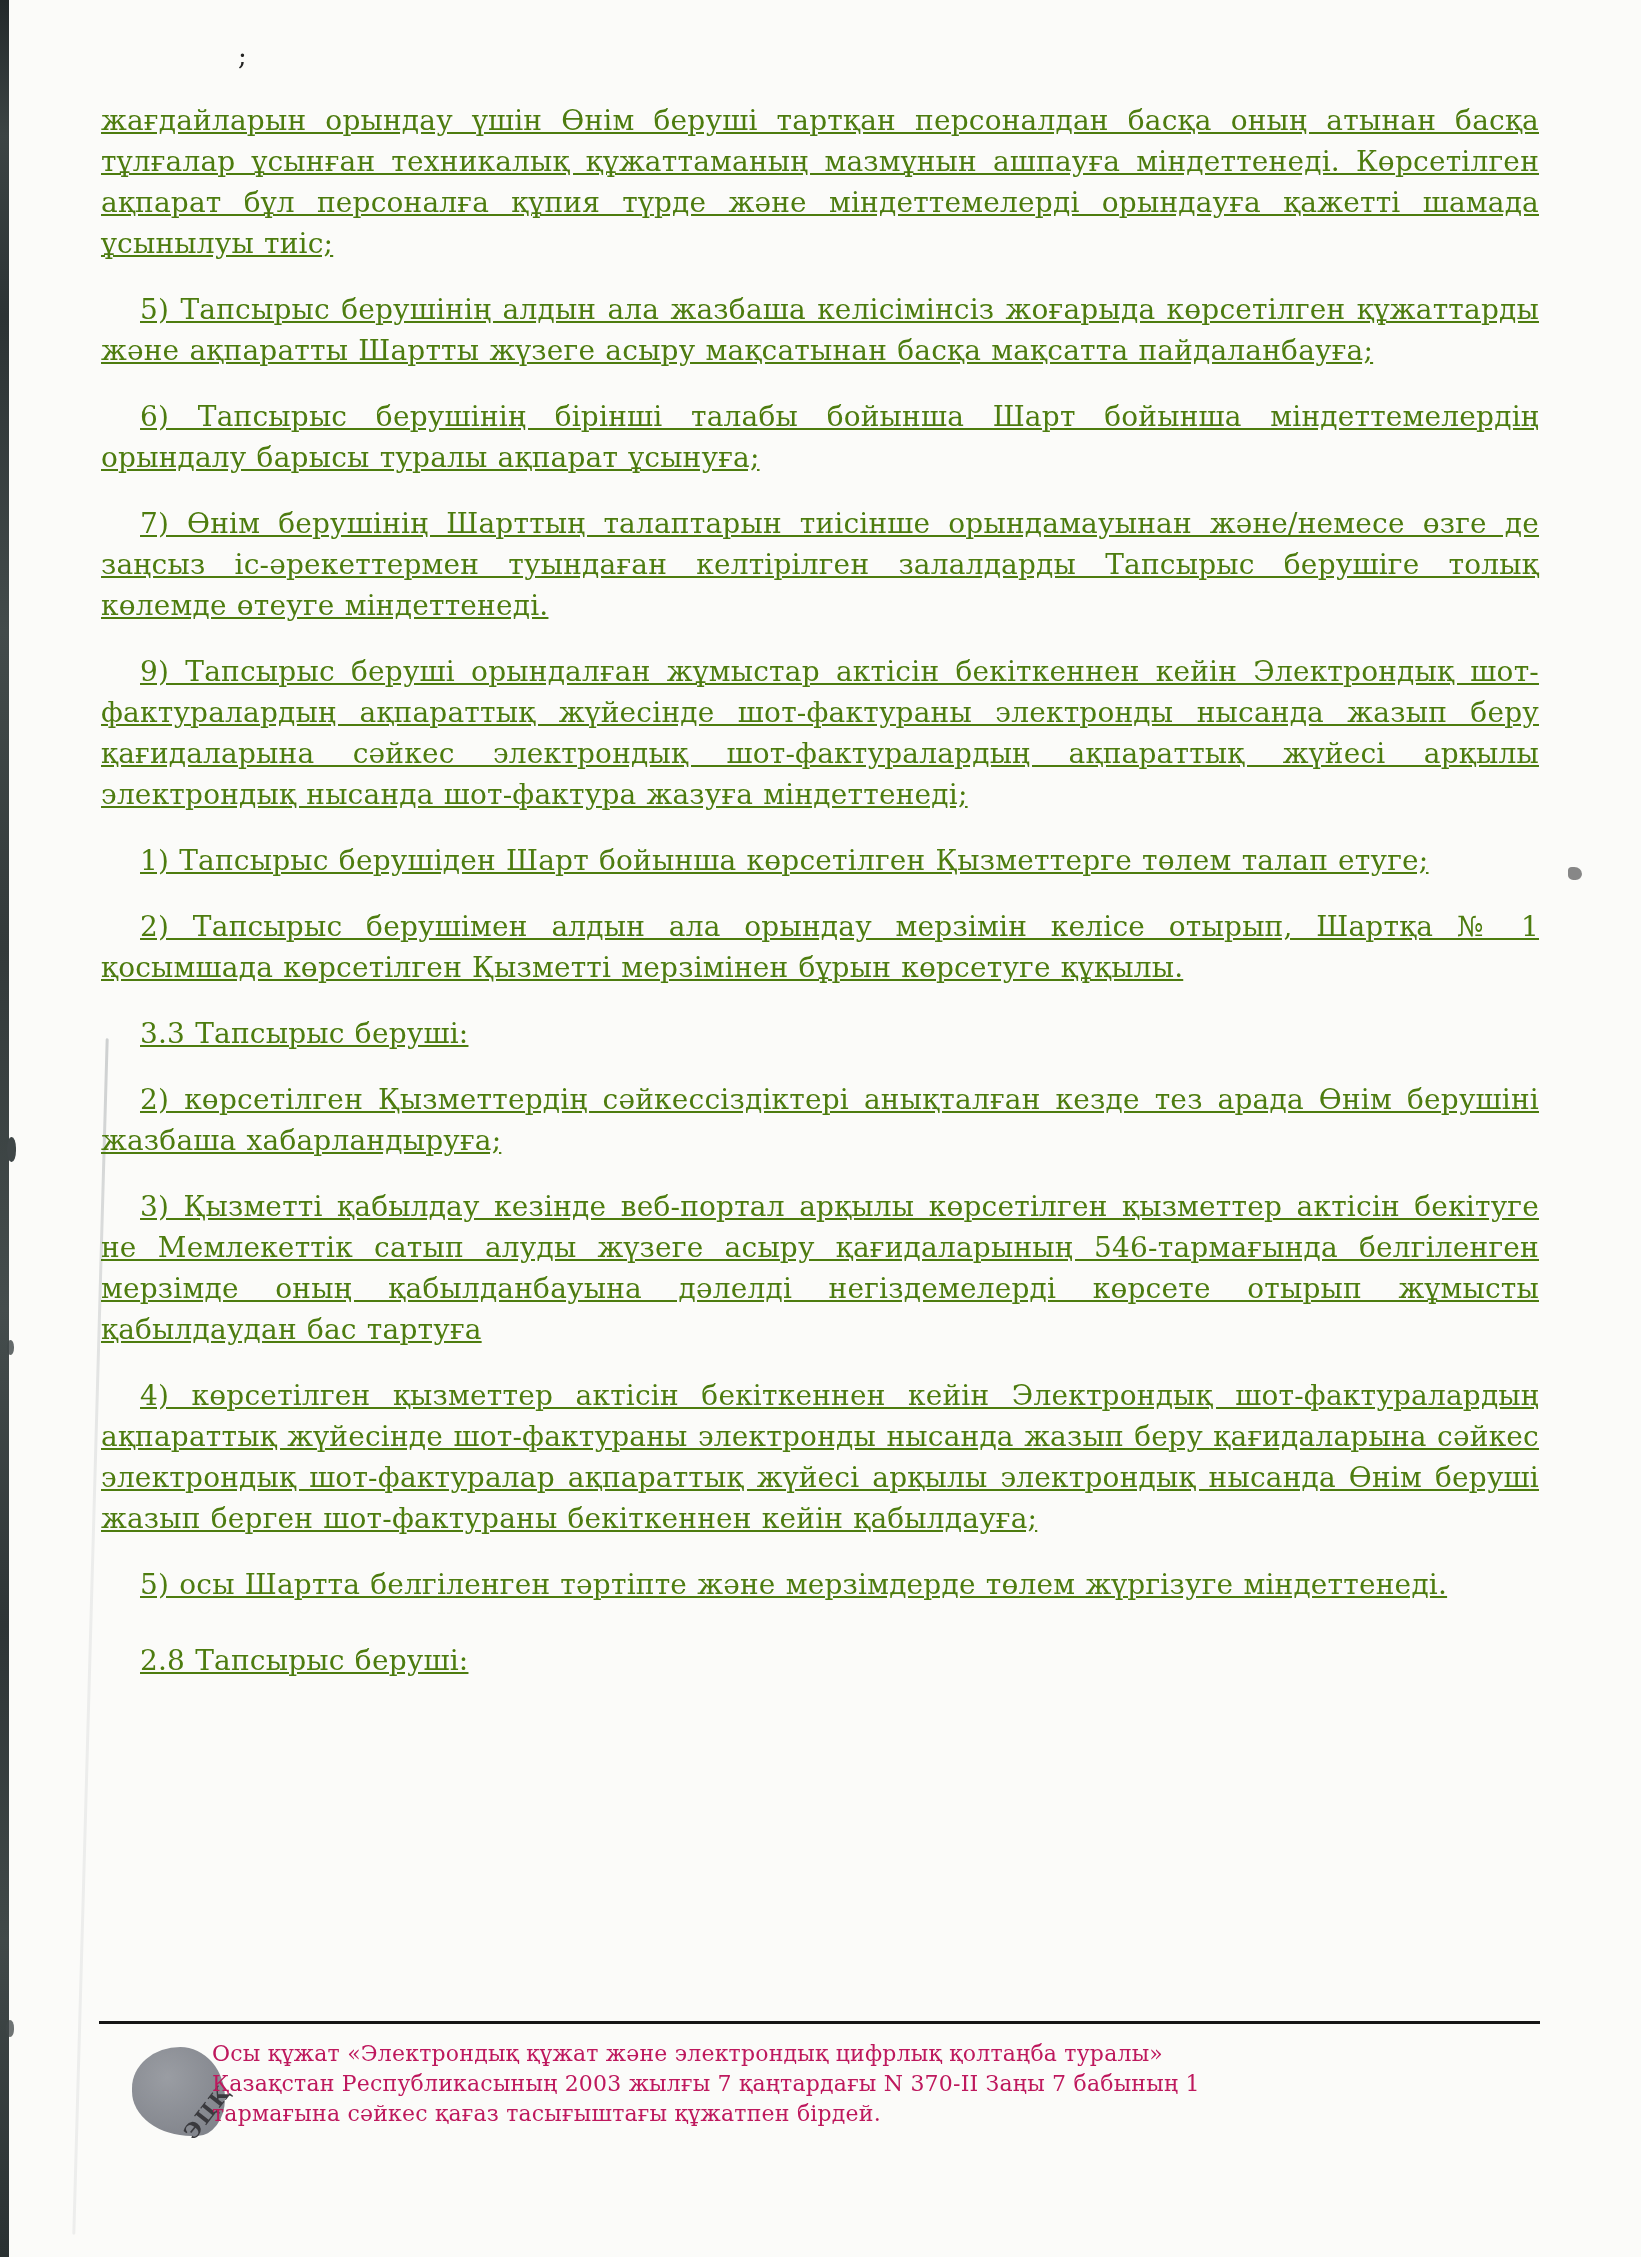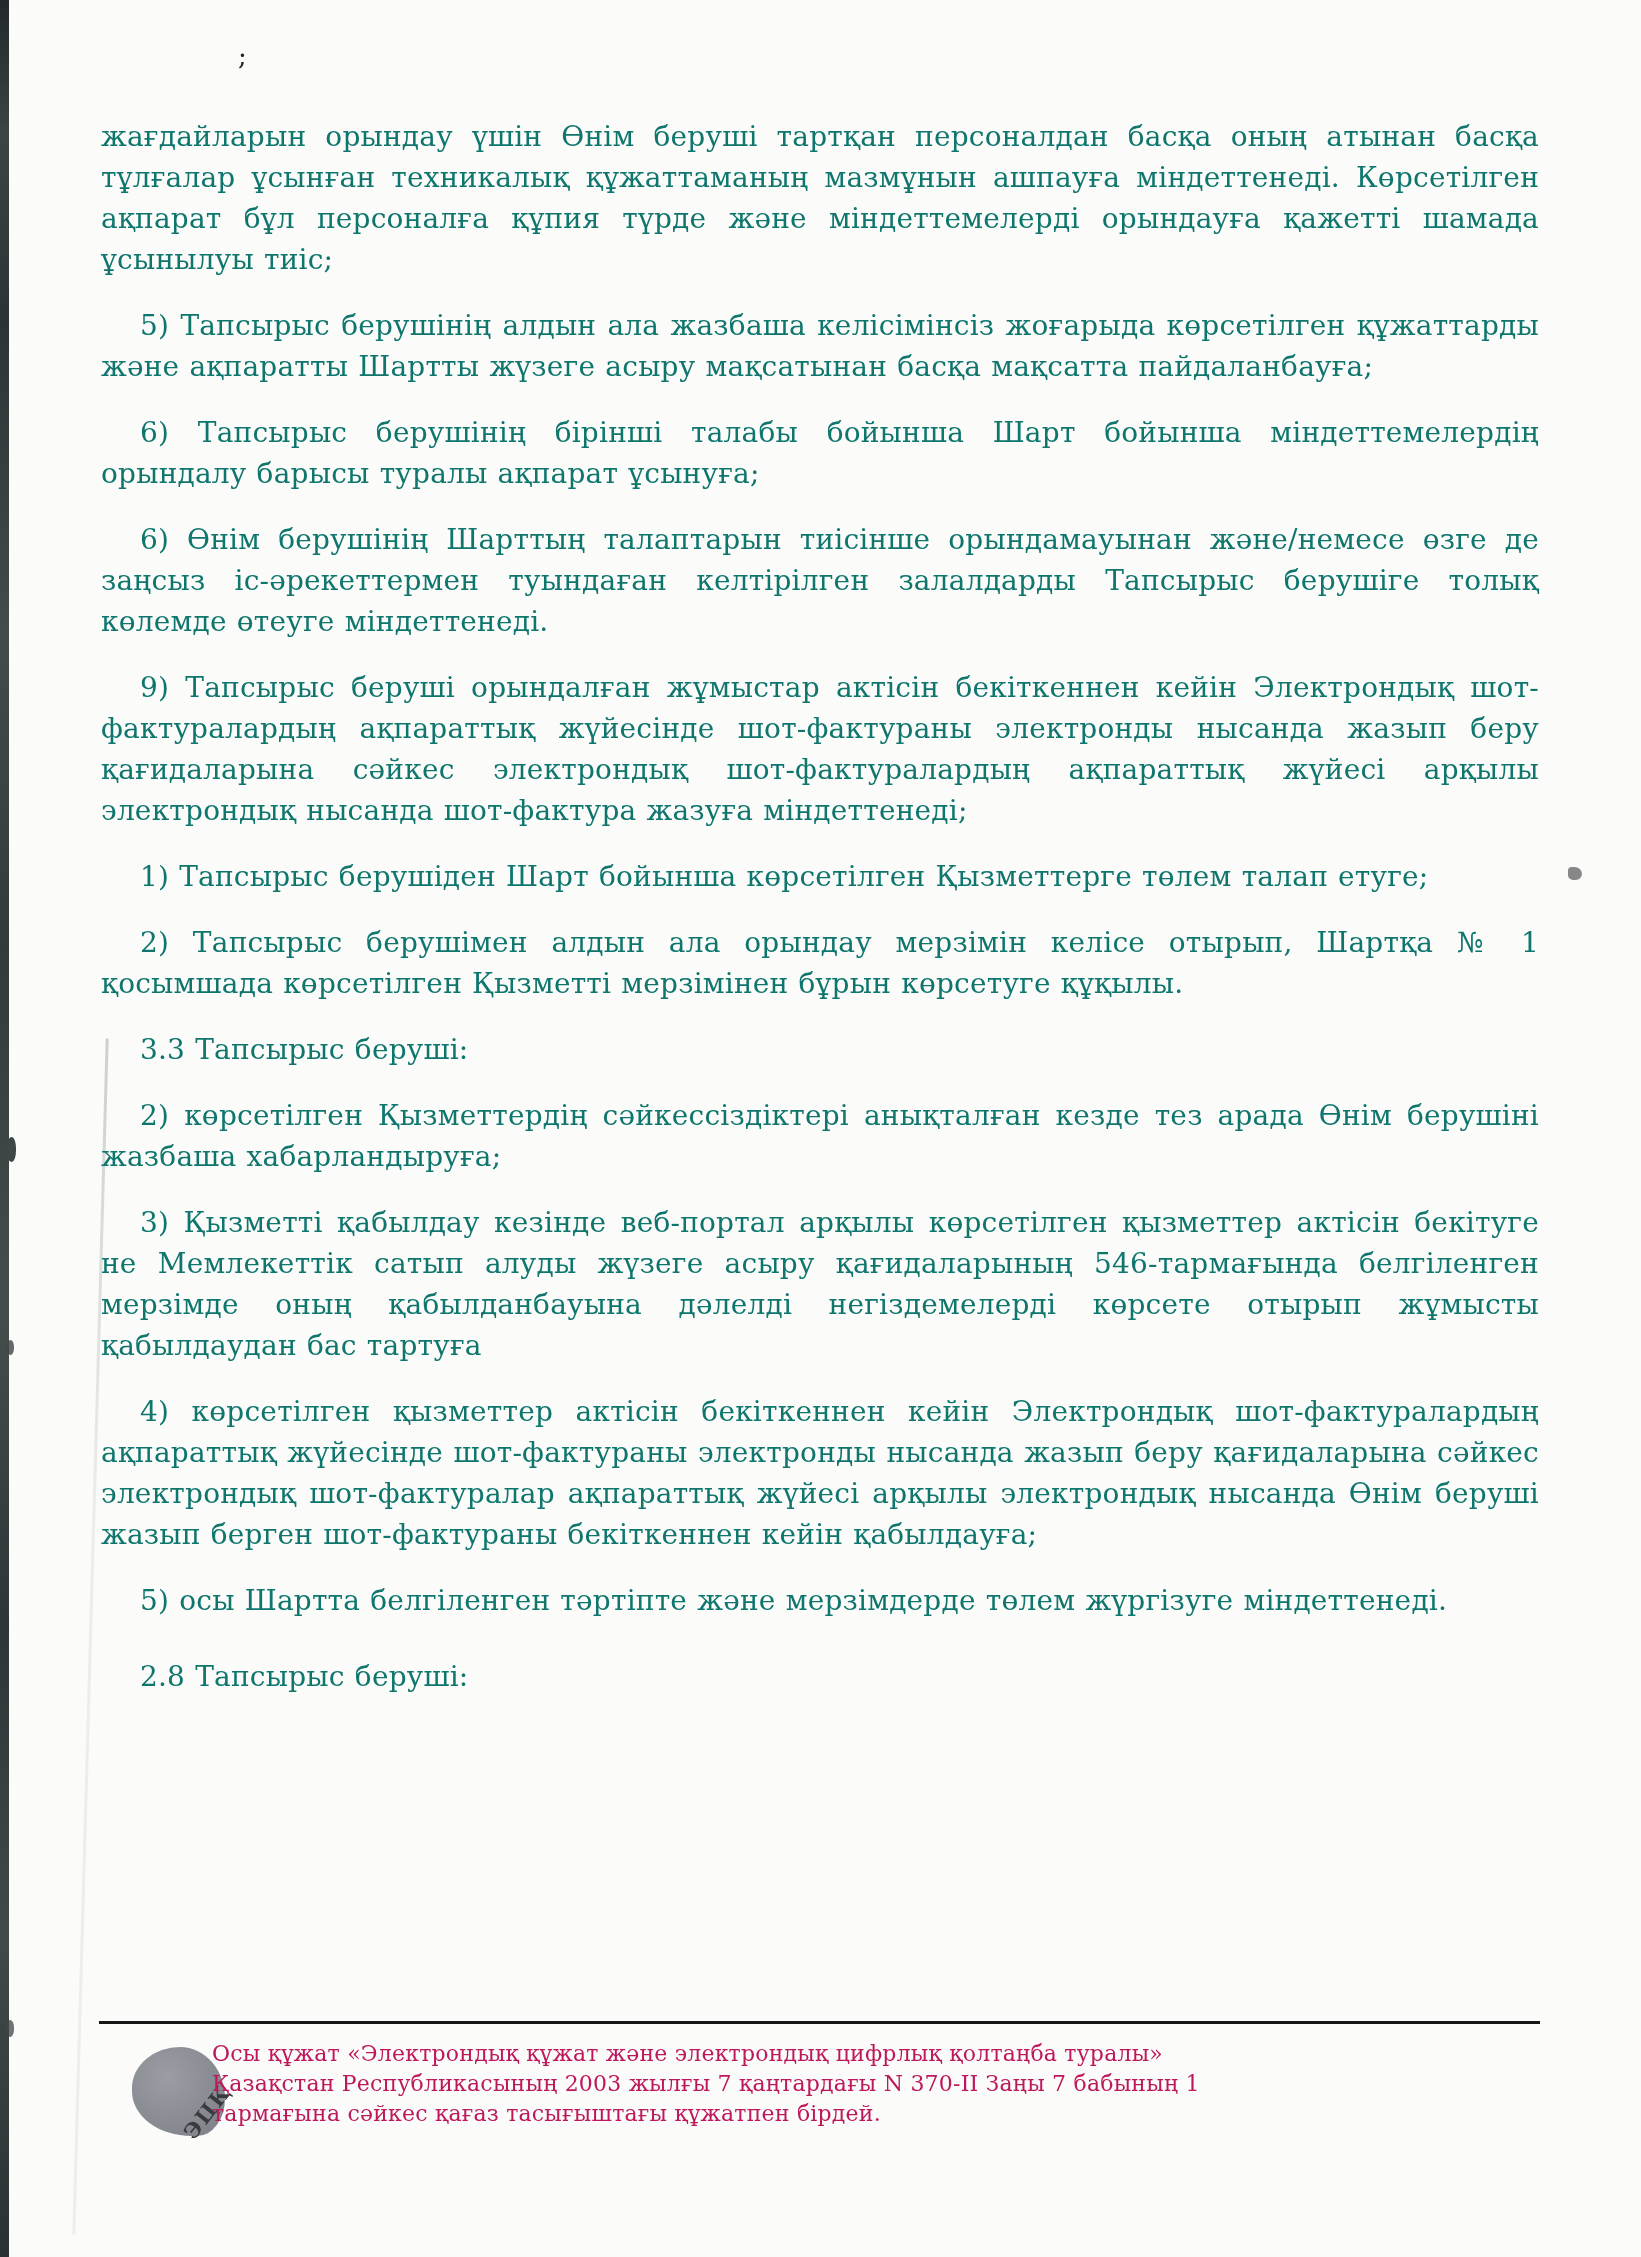--- a/index.html
+++ b/index.html
@@ -31,27 +31,28 @@
   }
   .top-mark {
     position: absolute; left: 238px; top: 41px;
     font-size: 26px; color: #242424; letter-spacing: 0;
   }
   
   .content {
     position: absolute; left: 101px; top: 100px; width: 1438px;
   }
   .para {
-    margin: 16px 0 25px 0;
+    margin: 0 0 25px 0;
     font-size: 28px; line-height: 41px;
     text-align: justify;
     text-indent: 39px;
     letter-spacing: 0.2px;
     word-spacing: 1px;
-    color: #0f766e;
+    color: #4d7c0f;
+    text-decoration: underline;
   }
   .para.no-indent { text-indent: 0; }
   .para.gap-lg { margin-top: 35px; }
   
   .footer-rule {
     position: absolute; left: 99px; top: 2021px; width: 1441px; height: 2.9px;
     background: #161616;
   }
   .stamp {
     position: absolute; left: 126px; top: 2043px; width: 114px; height: 114px;
@@ -83,21 +84,21 @@
 <div class="scan-speck speck-c"></div>
 <div class="scan-speck speck-d"></div>
 <div class="crease"></div>
 
 <div class="top-mark">;</div>
 
 <main class="content">
   <p class="para no-indent">жағдайларын орындау үшін Өнім беруші тартқан персоналдан басқа оның атынан басқа тұлғалар ұсынған техникалық құжаттаманың мазмұнын ашпауға міндеттенеді. Көрсетілген ақпарат бұл персоналға құпия түрде және міндеттемелерді орындауға қажетті шамада ұсынылуы тиіс;</p>
   <p class="para">5) Тапсырыс берушінің алдын ала жазбаша келісімінсіз жоғарыда көрсетілген құжаттарды және ақпаратты Шартты жүзеге асыру мақсатынан басқа мақсатта пайдаланбауға;</p>
   <p class="para">6) Тапсырыс берушінің бірінші талабы бойынша Шарт бойынша міндеттемелердің орындалу барысы туралы ақпарат ұсынуға;</p>
-  <p class="para">6) Өнім берушінің Шарттың талаптарын тиісінше орындамауынан және/немесе өзге де заңсыз іс-әрекеттермен туындаған келтірілген залалдарды Тапсырыс берушіге толық көлемде өтеуге міндеттенеді.</p>
+  <p class="para">7) Өнім берушінің Шарттың талаптарын тиісінше орындамауынан және/немесе өзге де заңсыз іс-әрекеттермен туындаған келтірілген залалдарды Тапсырыс берушіге толық көлемде өтеуге міндеттенеді.</p>
   <p class="para">9) Тапсырыс беруші орындалған жұмыстар актісін бекіткеннен кейін Электрондық шот-фактуралардың ақпараттық жүйесінде шот-фактураны электронды нысанда жазып беру қағидаларына сәйкес электрондық шот-фактуралардың ақпараттық жүйесі арқылы электрондық нысанда шот-фактура жазуға міндеттенеді;</p>
   <p class="para">1) Тапсырыс берушіден Шарт бойынша көрсетілген Қызметтерге төлем талап етуге;</p>
   <p class="para">2) Тапсырыс берушімен алдын ала орындау мерзімін келісе отырып, Шартқа № 1 қосымшада көрсетілген Қызметті мерзімінен бұрын көрсетуге құқылы.</p>
   <p class="para">3.3 Тапсырыс беруші:</p>
   <p class="para">2) көрсетілген Қызметтердің сәйкессіздіктері анықталған кезде тез арада Өнім берушіні жазбаша хабарландыруға;</p>
   <p class="para">3) Қызметті қабылдау кезінде веб-портал арқылы көрсетілген қызметтер актісін бекітуге не Мемлекеттік сатып алуды жүзеге асыру қағидаларының 546-тармағында белгіленген мерзімде оның қабылданбауына дәлелді негіздемелерді көрсете отырып жұмысты қабылдаудан бас тартуға</p>
   <p class="para">4) көрсетілген қызметтер актісін бекіткеннен кейін Электрондық шот-фактуралардың ақпараттық жүйесінде шот-фактураны электронды нысанда жазып беру қағидаларына сәйкес электрондық шот-фактуралар ақпараттық жүйесі арқылы электрондық нысанда Өнім беруші жазып берген шот-фактураны бекіткеннен кейін қабылдауға;</p>
   <p class="para">5) осы Шартта белгіленген тәртіпте және мерзімдерде төлем жүргізуге міндеттенеді.</p>
   <p class="para gap-lg">2.8 Тапсырыс беруші:</p>
 </main>

